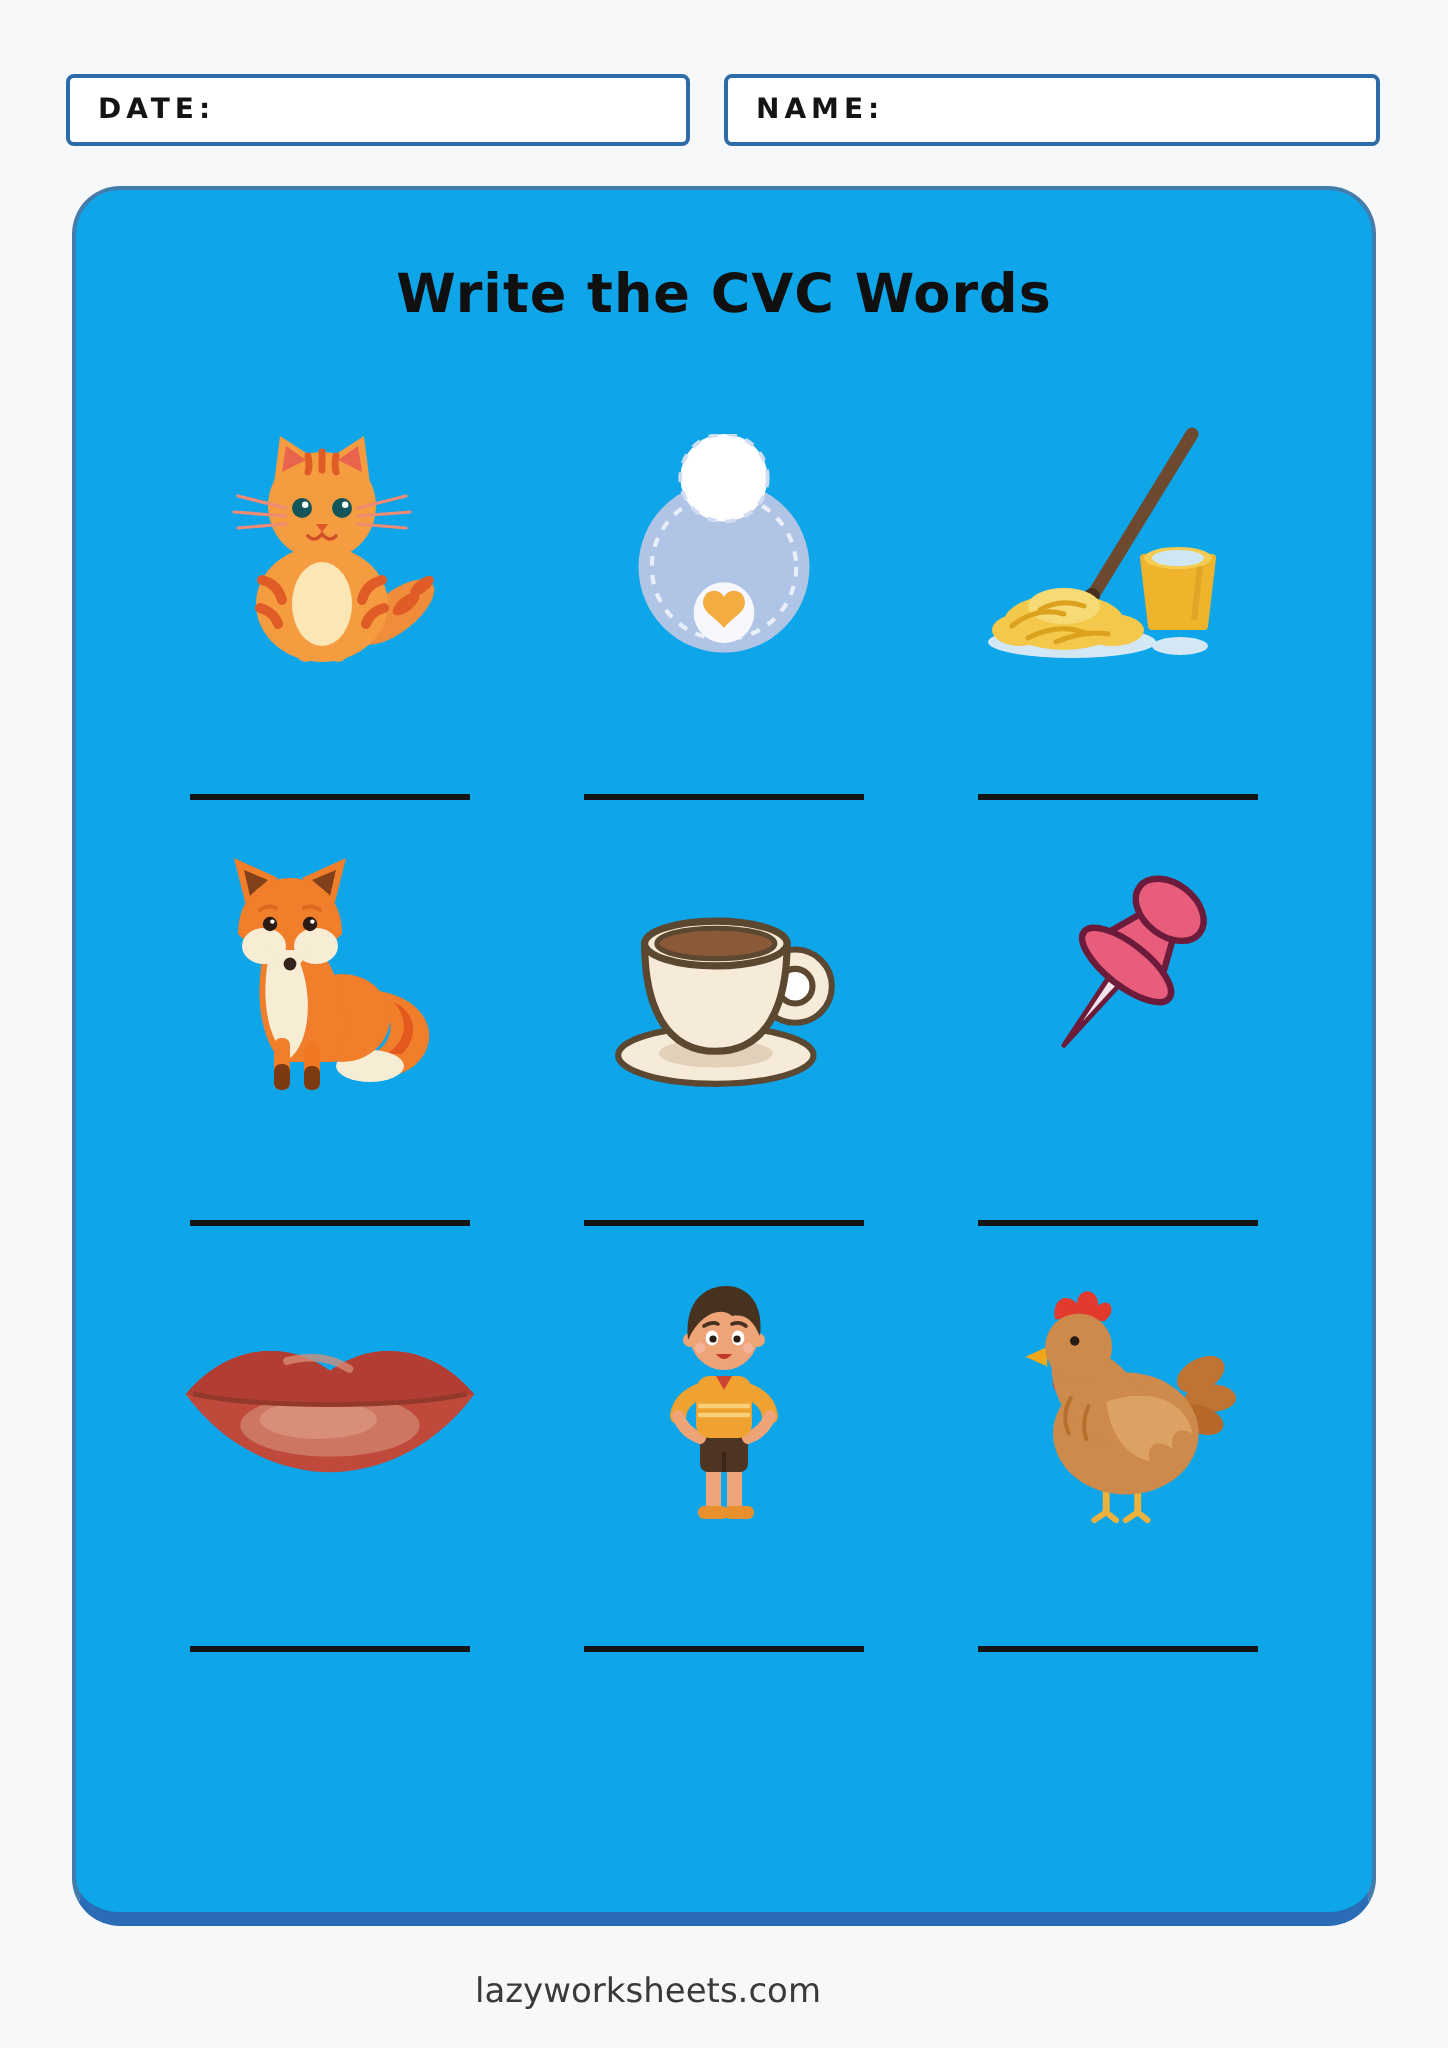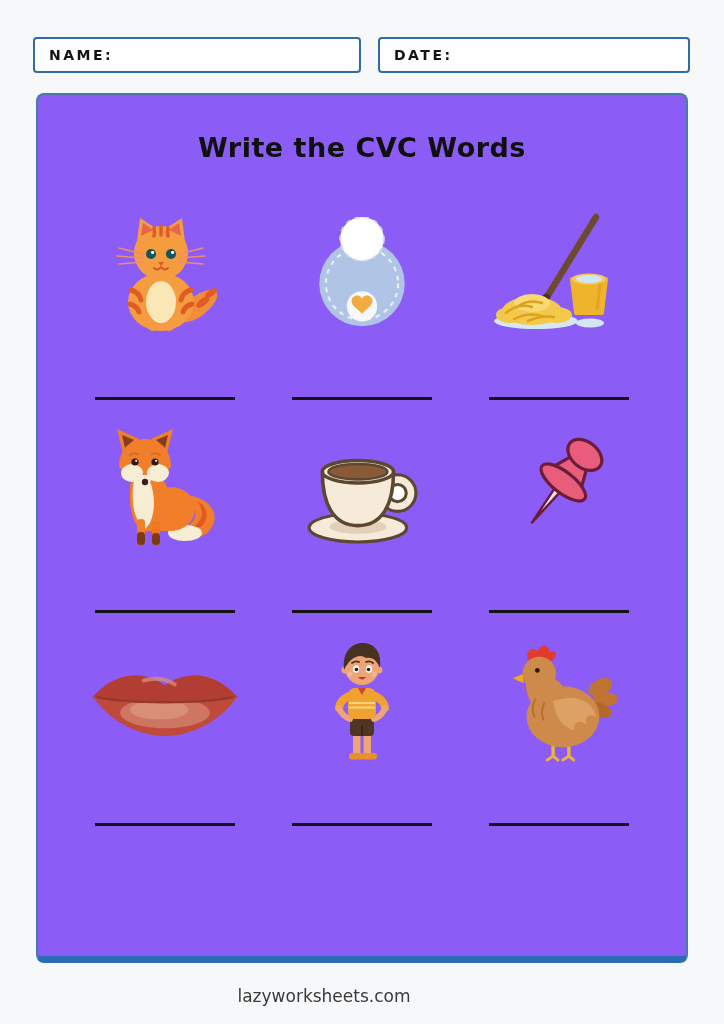--- a/index.html
+++ b/index.html
@@ -19,24 +19,24 @@
     border:2px solid #2e6ca8; border-radius:4px;
     display:flex; align-items:center; padding-left:14px;
   }
   .name-box { width:328px; }
   .date-box { flex:1; }
   .field-label {
     font-size:14px; font-weight:bold; color:#141414; letter-spacing:2.5px;
   }
   .card {
     position:absolute; left:36px; top:93px; width:652px; height:870px;
-    background:#8b5cf6;
+    background:#0ea5e9;
     border:2px solid #447cab;
     border-bottom:7px solid #2a6db6;
-    border-radius:8px;
+    border-radius:24px;
   }
   .card-title {
     margin-top:36px; text-align:center;
     font-size:27px; font-weight:800; color:#101010;
     letter-spacing:0.5px; line-height:34px;
   }
   .card-subtitle {
     margin-top:14px; text-align:center;
     font-size:18px; color:#1d1d1d; line-height:22px;
   }
@@ -60,25 +60,25 @@
     position:absolute; top:986px; left:0; width:612px; text-align:center;
     font-size:17px; color:#3a3a3a;padding-left:36px;
   }
 </style>
 </head>
 <body>
 
 <div>
 
   <div class="top-fields">
+    <div class="field-box date-box">
+      <span class="field-label">DATE:</span>
+    </div>
     <div class="field-box name-box">
       <span class="field-label">NAME:</span>
-    </div>
-    <div class="field-box date-box">
-      <span class="field-label">DATE:</span>
     </div>
   </div>
 
   <div class="card">
     <div class="card-title">Write the CVC Words</div>
 
     <div class="grid">
 
       <div class="cell">
         <div class="img-wrap">

